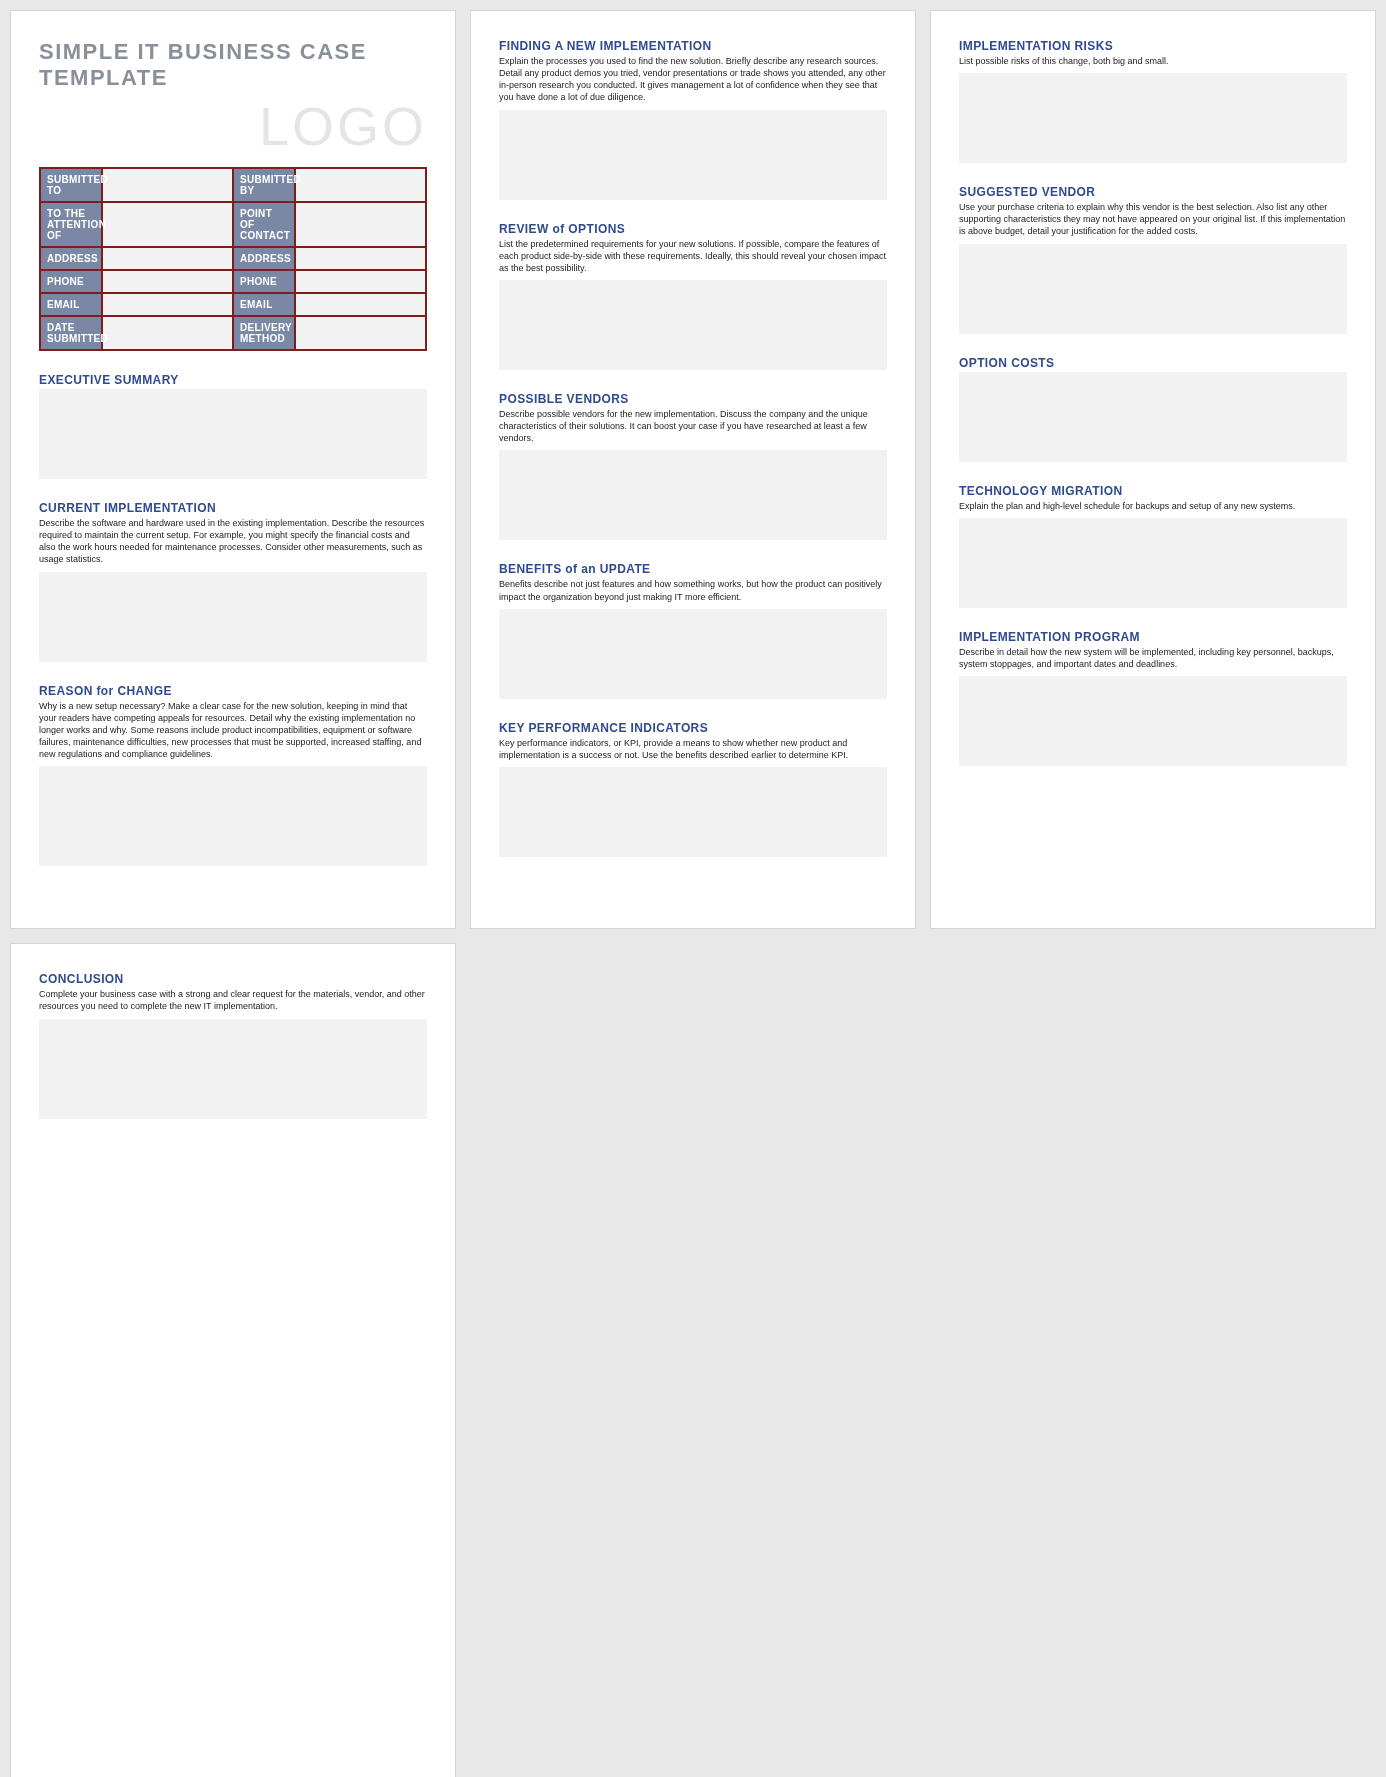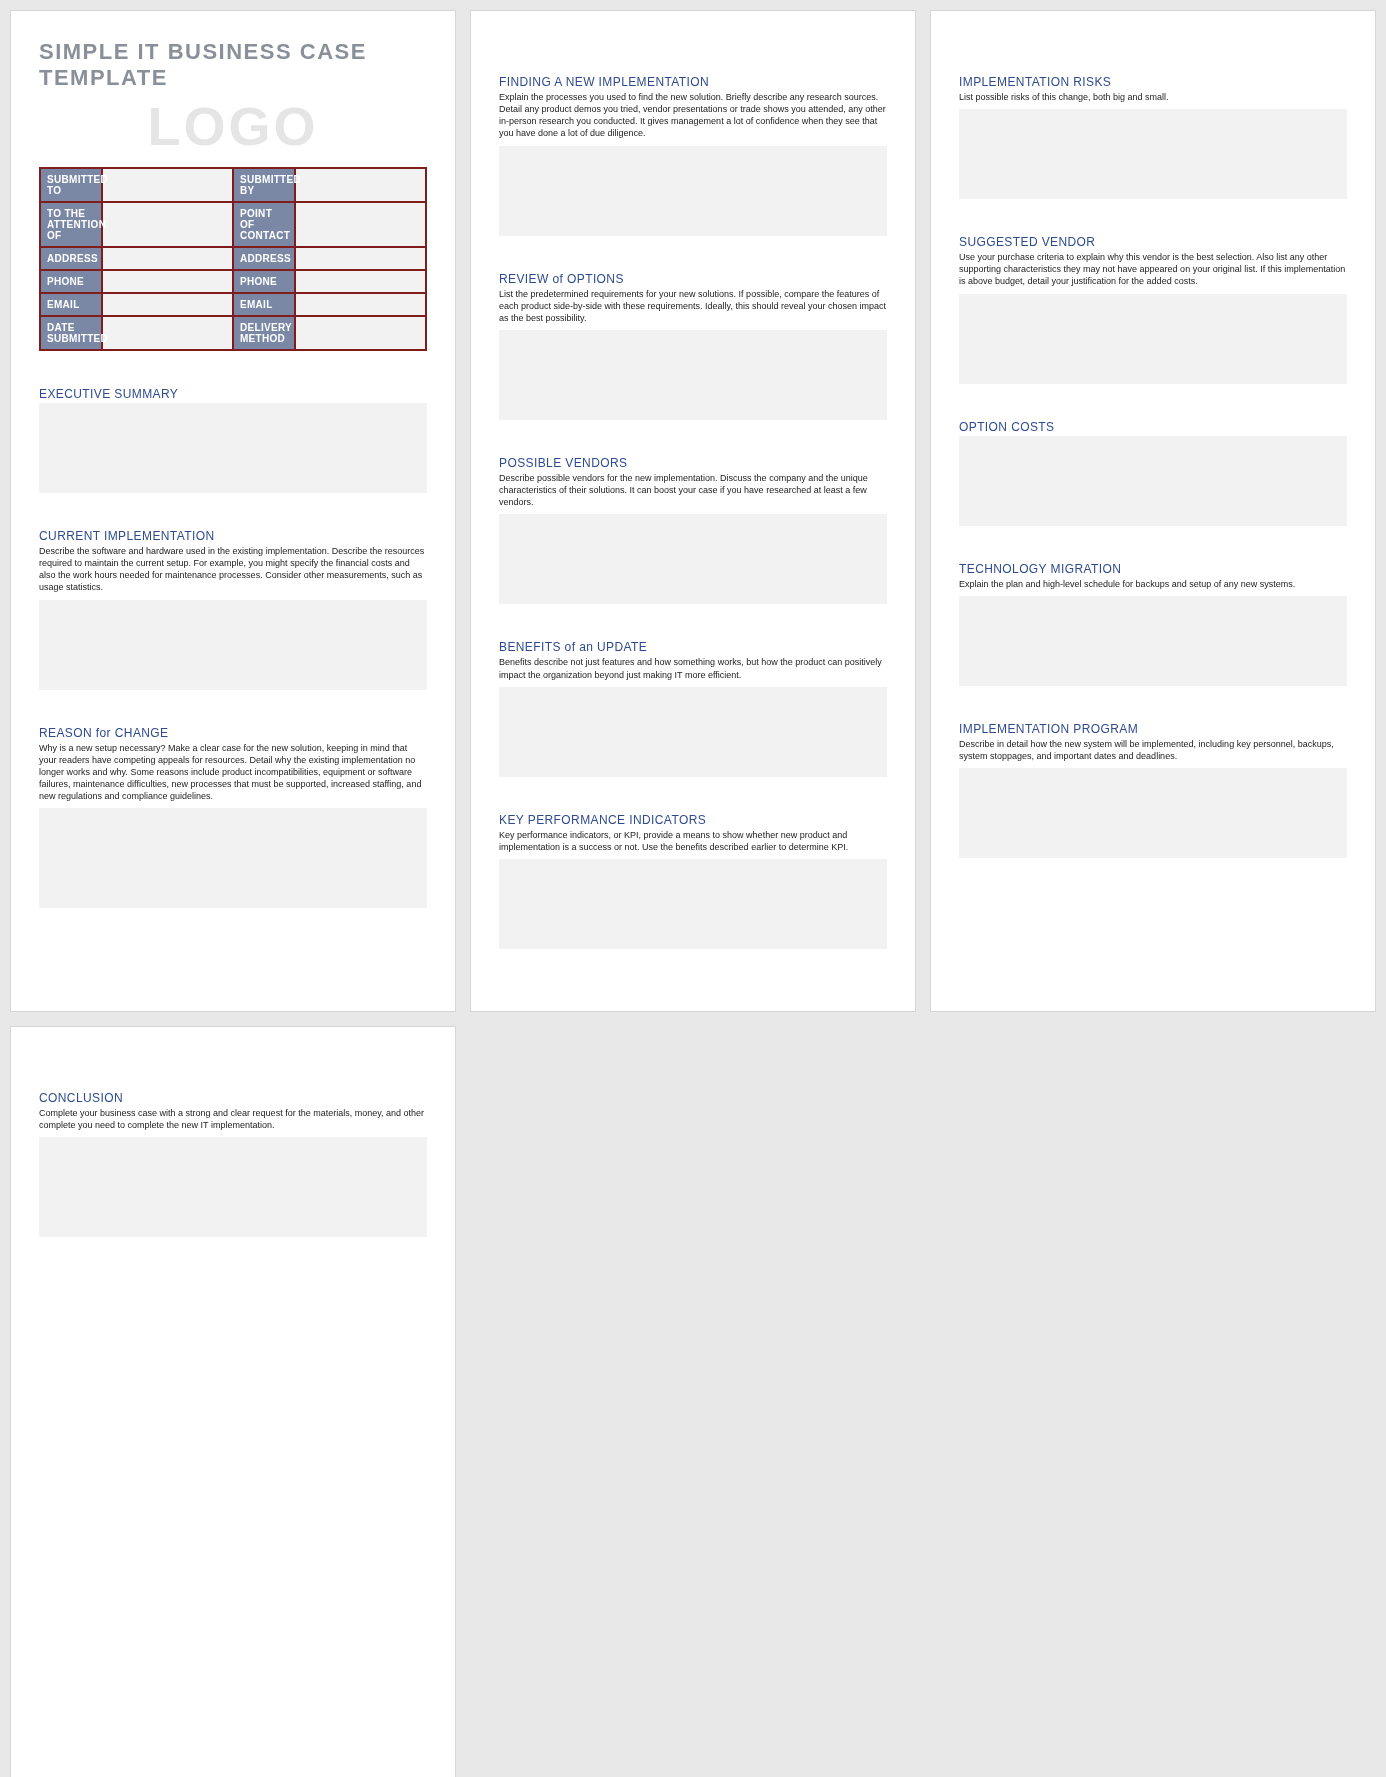--- a/index.html
+++ b/index.html
@@ -22,23 +22,23 @@
   .page.tall { min-height: 870px; }
   .title {
     color: #8a9099;
     font-weight: 700;
     letter-spacing: 1.5px;
     font-size: 22px;
     margin-bottom: 8px;
   }
   .logo {
     color: #e5e5e5;
-    font-weight: 700;
+    font-weight: 400;
     font-size: 54px;
-    text-align: center;
+    text-align: right;
     letter-spacing: 3px;
     line-height: 1;
     margin-bottom: 14px;
   }
   table.meta {
     width: 100%;
     border-collapse: collapse;
     table-layout: fixed;
     margin-bottom: 22px;
   }
@@ -56,25 +56,24 @@
     text-transform: uppercase;
     letter-spacing: .3px;
   }
   table.meta td.v {
     background: #f2f2f2;
     width: 34%;
   }
   .section { margin-bottom: 22px; }
   .shead {
     color: #2f4a8f;
-    font-weight: 400;
+    font-weight: 700;
     font-size: 12px;
     letter-spacing: .4px;
     margin-bottom: 2px;
-    margin-top: 36px;
   }
   .sdesc {
     color: #222;
     font-size: 9px;
     line-height: 1.35;
     margin-bottom: 6px;
   }
   .box {
     background: #f2f2f2;
     width: 100%;
@@ -201,18 +200,18 @@
     <div class="section">
       <div class="shead">IMPLEMENTATION PROGRAM</div>
       <div class="sdesc">Describe in detail how the new system will be implemented, including key personnel, backups, system stoppages, and important dates and deadlines.</div>
       <div class="box md"></div>
     </div>
   </div>
 
   <div class="page tall">
     <div class="section">
       <div class="shead">CONCLUSION</div>
-      <div class="sdesc">Complete your business case with a strong and clear request for the materials, money, and other complete you need to complete the new IT implementation.</div>
+      <div class="sdesc">Complete your business case with a strong and clear request for the materials, vendor, and other resources you need to complete the new IT implementation.</div>
       <div class="box lg"></div>
     </div>
   </div>
 
 </div>
 
 </body></html>

